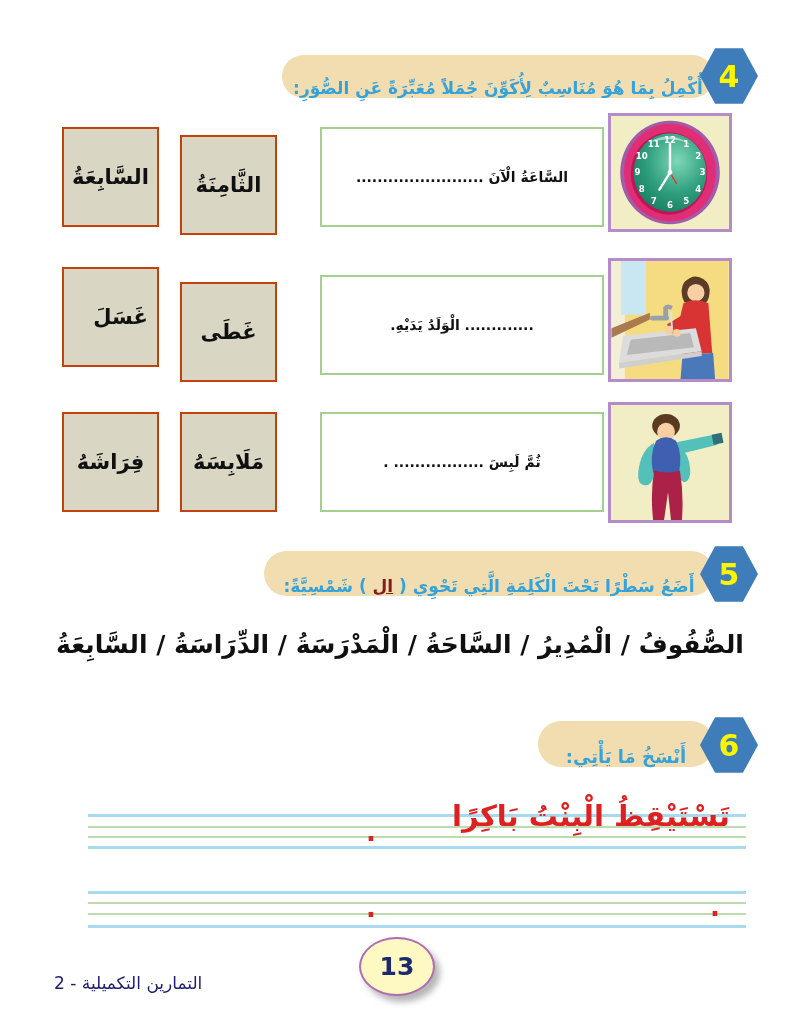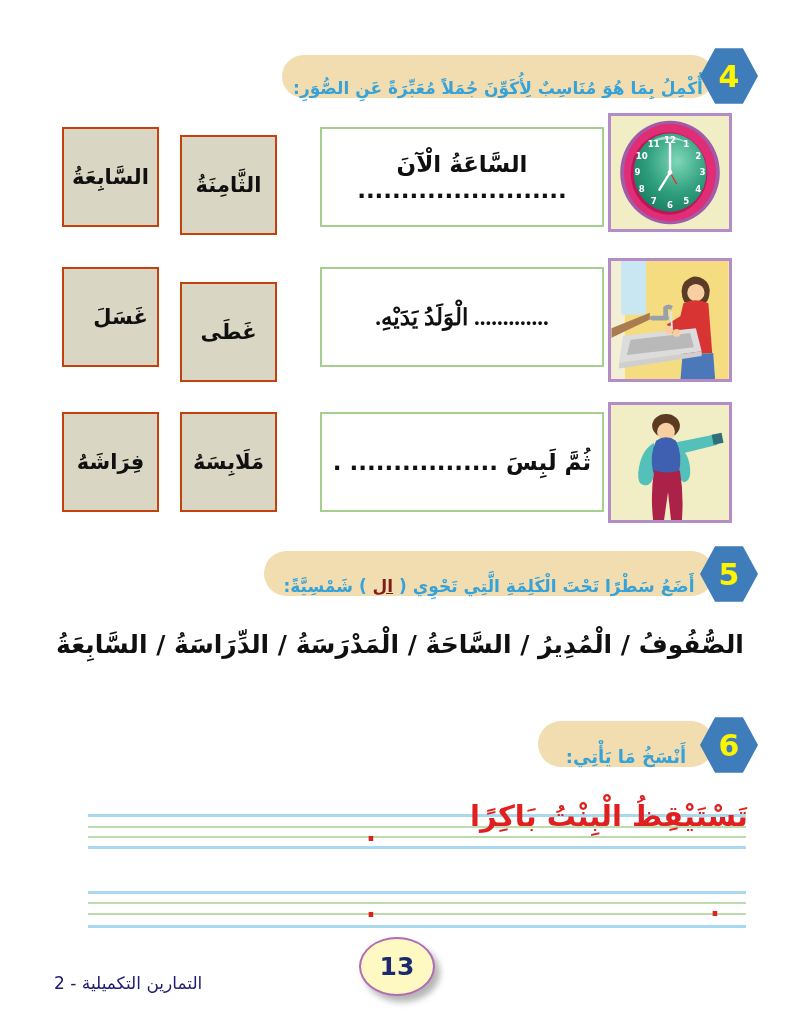--- a/index.html
+++ b/index.html
@@ -25,42 +25,42 @@
   .choice-box{
     position:absolute;width:97px;height:100px;background:#d9d6c3;
     border:2px solid #c2410c;box-sizing:border-box;
     display:flex;align-items:center;justify-content:center;
     font-size:21px;font-weight:bold;color:#101010;direction:rtl;
   }
   .sentence-box{
     position:absolute;left:320px;width:284px;height:100px;background:#ffffff;
     border:2px solid #a5cf8e;box-sizing:border-box;
     display:flex;align-items:center;justify-content:center;
-    font-size:23px;font-weight:bold;color:#101010;direction:rtl;
+    font-size:14px;font-weight:bold;color:#101010;direction:rtl;
     padding:0 8px;text-align:center;
   }
   .img-frame{
     position:absolute;left:608px;width:124px;border:3px solid #b48cc8;
     box-sizing:border-box;background:#f1eec6;
   }
   .img-frame svg{display:block;width:100%;height:100%;}
   .cn{font-size:9px;font-weight:bold;fill:#ffffff;text-anchor:middle;
       font-family:"DejaVu Sans", sans-serif;}
   
   .words-line{
     position:absolute;top:630px;left:50px;right:50px;text-align:center;
     direction:rtl;font-size:25px;font-weight:bold;color:#101010;
   }
   
   .rule-group{position:absolute;left:88px;width:658px;}
   .rline{position:absolute;left:0;width:100%;height:0;}
   .rline.blue{border-top:3px solid #a9d9ee;}
   .rline.green{border-top:2px solid #bcdcae;}
   .copy-text{
-    position:absolute;right:52px;top:799px;direction:rtl;
+    position:absolute;right:70px;top:799px;direction:rtl;
     color:#e02020;font-size:29px;font-weight:bold;z-index:3;
   }
   .period-dot{
     position:absolute;color:#dd2222;font-size:26px;font-weight:bold;
     height:16px;line-height:16px;z-index:3;
   }
   
   .footer-label{
     position:absolute;left:54px;top:973px;direction:rtl;
     color:#1c1c72;font-size:17px;font-weight:normal;
@@ -127,21 +127,21 @@
       <circle cx="61" cy="59" r="2.5" fill="#ffffff"></circle>
     </svg>
   </div>
 
   <div class="choice-box" style="left:62px;top:267px;padding-left:20px;">
     <span>غَسَلَ</span>
   </div>
   <div class="choice-box" style="left:180px;top:282px;">
     <span>غَطَى</span>
   </div>
-  <div class="sentence-box" style="top:267px;font-family:Liberation Serif, serif;">
+  <div class="sentence-box" style="top:275px;">
     <span>............. الْوَلَدُ يَدَيْهِ.</span>
   </div>
   <div class="img-frame" style="top:258px;height:124px;">
     <svg viewBox="0 0 122 123">
       <rect width="122" height="123" fill="#f6dc80"></rect>
       <rect x="0" y="0" width="14" height="123" fill="#f3eed6"></rect>
       <rect x="10" y="0" width="26" height="56" fill="#c9e7f2"></rect>
       <polygon points="0,70 40,54 40,61 0,80" fill="#a87c4e"></polygon>
       <rect x="40" y="57" width="20" height="5" rx="2.5" fill="#99a0a8"></rect>
       <rect x="54" y="48" width="5" height="12" fill="#99a0a8"></rect>

